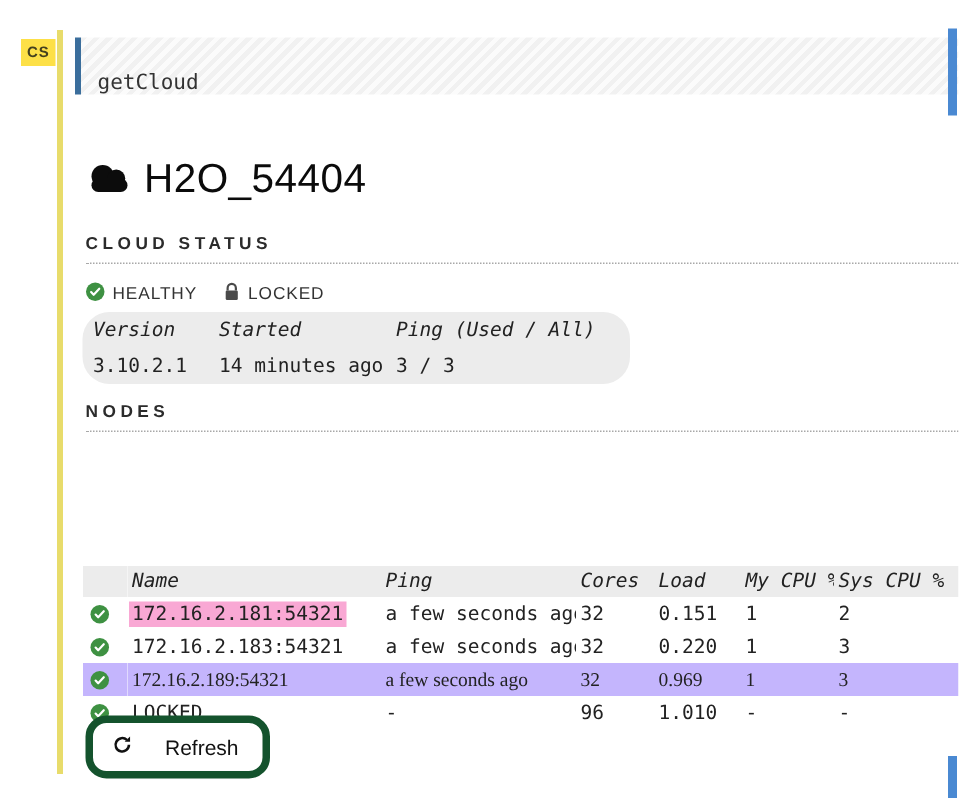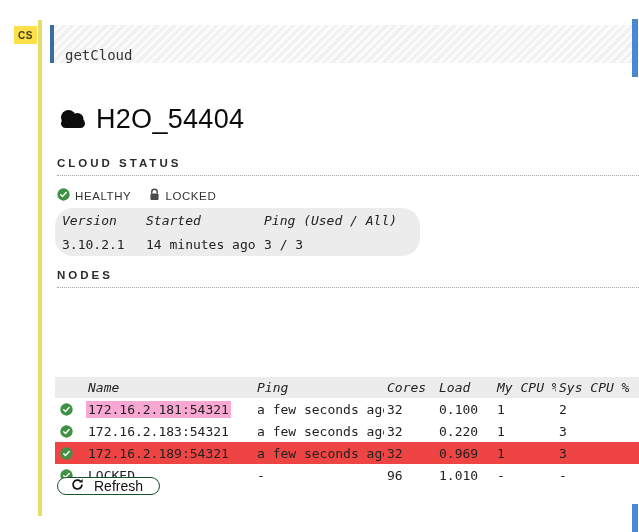--- a/index.html
+++ b/index.html
@@ -39,29 +39,29 @@
   
   table{border-collapse:collapse;table-layout:fixed;font-family:"DejaVu Sans Mono",monospace;font-size:13px;color:#222;border-radius:18px;}
   td,th{white-space:nowrap;overflow:hidden;text-align:left;font-weight:normal;padding:0 0 0 3px;}
   .status-table{position:absolute;left:55px;top:208px;width:365px;background:#ececec;}
   .status-table td,.status-table th{height:24px;padding-left:7px;}
   .status-table .hdr th{font-style:italic;}
   .nodes-table{position:absolute;left:55px;right:0;top:337px;width:584px;margin-top:40px;}
   .nodes-table th,.nodes-table td{height:22px;}
   .nodes-table .hdr{background:#ececec;}
   .nodes-table .hdr th{font-style:italic;height:21px;}
-  .nodes-table tr.shaded{background:#ef4444;}
+  .nodes-table tr.shaded{background:#c4b5fd;font-family:Liberation Serif, serif;}
   .c-icon{padding-left:5px;}
   .c-icon svg{display:block;margin-top:1px;}
   .sel{background:#f9a8d4;padding:1px 2px;margin-left:-2px;}
   
   .refresh-btn{
-    position:absolute;left:57px;top:477px;height:18px;box-sizing:border-box;
-    display:inline-flex;align-items:center;gap:10px;padding:0 16px 0 13px;
-    background:#fff;border:1px solid #14532d;border-radius:14px;
+    position:absolute;left:57px;top:477px;height:42px;box-sizing:border-box;
+    display:inline-flex;align-items:center;gap:22px;padding:0 16px 0 13px;
+    background:#fff;border:5px solid #14532d;border-radius:14px;
     font-family:"Liberation Sans",sans-serif;font-size:14px;color:#111;cursor:pointer;
   }
   
   .sb{position:absolute;right:1px;width:6px;background:#4a89d2;}
   .sb.top{top:19px;height:58px;}
   .sb.bottom{top:504px;height:28px;}
 </style>
 </head>
 <body>
 
@@ -153,21 +153,21 @@
   <tr>
     <td class="c-icon">
       <svg width="13" height="13" viewBox="0 0 16 16">
             <circle cx="8" cy="8" r="7.6" fill="#3e9142"></circle>
             <path d="M4.6 8.3l2.1 2.2 4.6-5" fill="none" stroke="#fff" stroke-width="1.8" stroke-linecap="round" stroke-linejoin="round"></path>
           </svg>
     </td>
     <td><span class="sel">172.16.2.181:54321</span></td>
     <td>a few seconds ago</td>
     <td>32</td>
-    <td>0.100</td>
+    <td>0.151</td>
     <td>1</td>
     <td>2</td>
   </tr>
   <tr>
     <td class="c-icon">
       <svg width="13" height="13" viewBox="0 0 16 16">
             <circle cx="8" cy="8" r="7.6" fill="#3e9142"></circle>
             <path d="M4.6 8.3l2.1 2.2 4.6-5" fill="none" stroke="#fff" stroke-width="1.8" stroke-linecap="round" stroke-linejoin="round"></path>
           </svg>
     </td>

